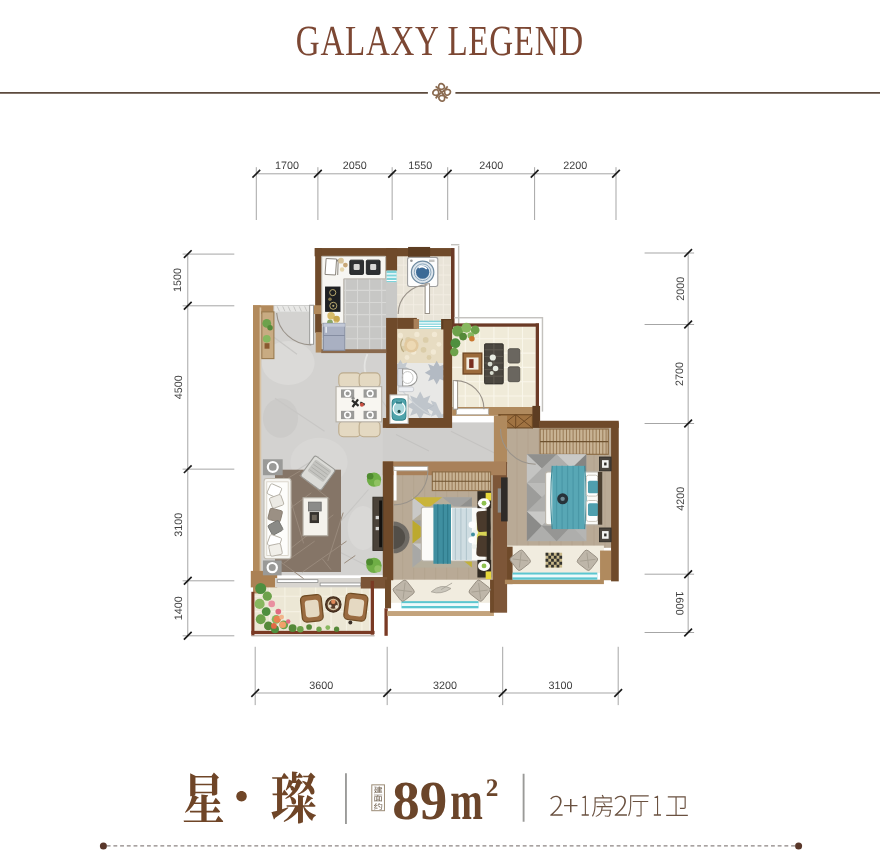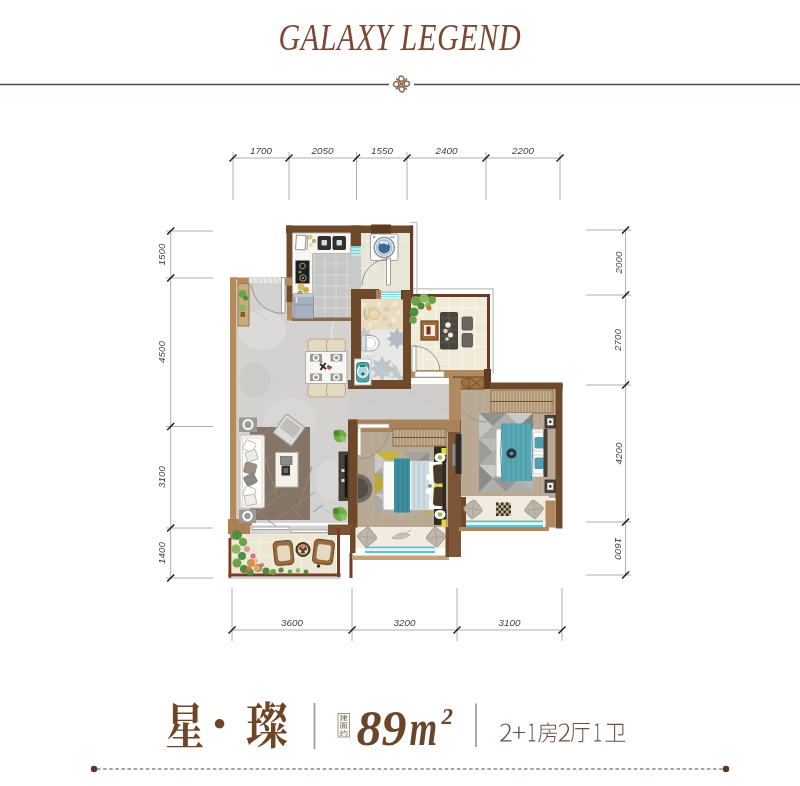--- a/index.html
+++ b/index.html
@@ -1,17 +1,17 @@
 <!DOCTYPE html>
 <html><head>
 <meta charset="utf-8">
 <style>
   html,body{margin:0;padding:0;background:#ffffff;}
   #page{position:relative;width:800px;height:786px;background:#ffffff;overflow:hidden;
-        font-family:"Liberation Sans",sans-serif;font-style:italic;}
+        font-family:"Liberation Sans",sans-serif;}
   svg{position:absolute;left:0;top:0;}
 </style>
 </head>
 <body>
 <div id="page">
 <svg width="800" height="786" viewBox="0 0 800 786">
 
 <g>
         <text x="518" y="50" transform="scale(0.772 1)" text-anchor="middle" font-family="Liberation Serif, serif" font-size="39" letter-spacing="0.8" fill="#7c4733">GALAXY LEGEND</text>
       </g>

